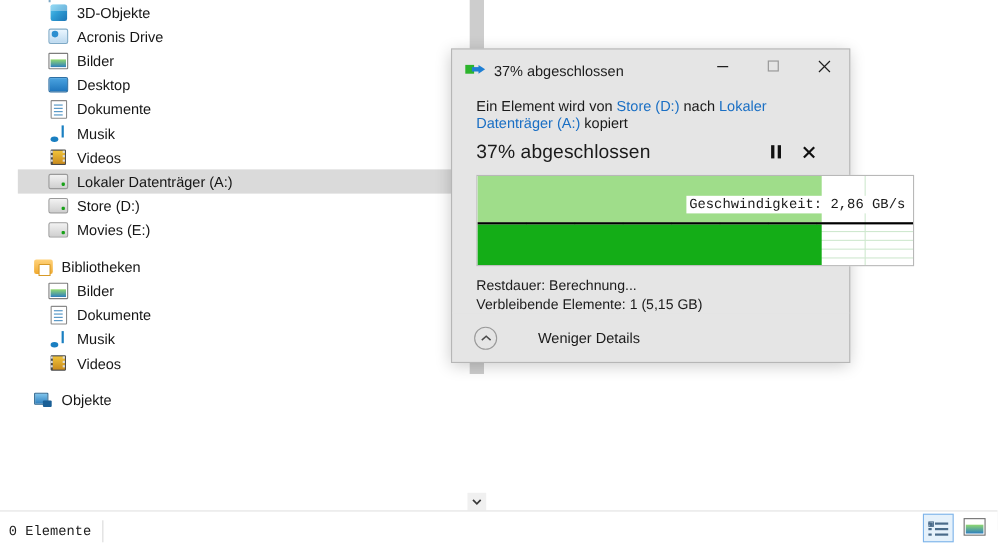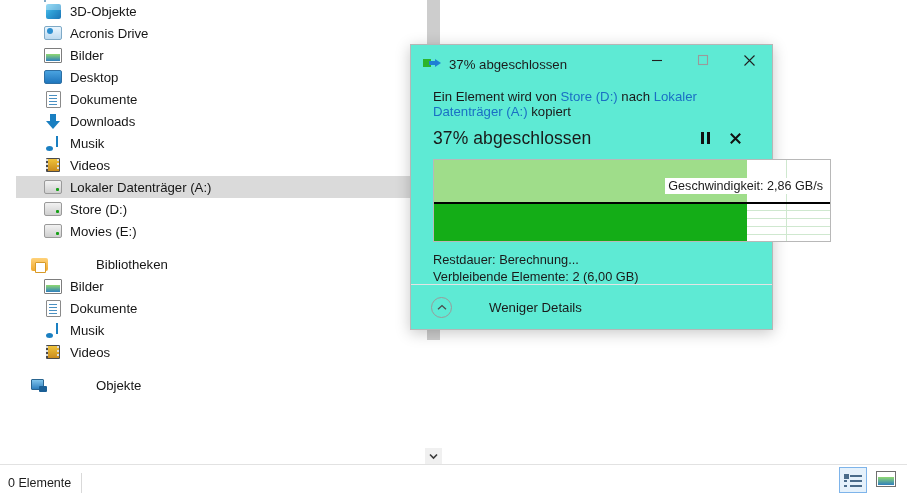--- a/index.html
+++ b/index.html
@@ -26,21 +26,21 @@
     white-space: nowrap;
     padding-left: 28px;
   }
   .nav-item.sel { background: #dadada; }
   .nav-item .ico {
     width: 18px; height: 18px; margin-right: 8px;
     display: inline-flex; align-items: center; justify-content: center;
     flex: 0 0 18px;
   }
   .nav-item.lvl2 { padding-left: 28px; }
-  .nav-item.lvl1 { padding-left: 14px; gap: 40px; }
+  .nav-item.lvl1 { padding-left: 14px; }
   .nav-label { position: relative; top: 0px; }
   .nav-gap { height: 11px; }
 
   
   .cut-row {
     position:absolute; left:28px; top:-12px; width:60px; height:14px;
     overflow:hidden;
   }
 
   
@@ -92,38 +92,38 @@
   }
   .hscroll .btn{position:absolute;top:0;width:17px;height:17px;display:flex;align-items:center;justify-content:center;color:#5a5a5a;font-size:10px;}
   .hscroll .btn.l{left:0;}
   .hscroll .btn.r{right:0;}
   .hscroll .thumb{position:absolute;left:24px;top:2px;width:340px;height:13px;background:#cdcdcd;}
 
   
   .statusbar{
     position:absolute; left:0; bottom:0; width:907px; height:36px;
     background:#ffffff; border-top:1px solid #e2e2e2;
-    display:flex; align-items:center;
+    display:flex; align-items:center;font-family:Liberation Mono, monospace;
   }
   .status-text{ font-size:12.5px; color:#1c1c1c; margin-left:8px; }
   .status-sep{ width:1px;height:20px;background:#d9d9d9; margin-left:10px;}
   .view-btns{ position:absolute; right:8px; top:2px; display:flex; gap:6px; }
   .view-btn{ width:26px;height:24px; display:flex;align-items:center;justify-content:center; }
   .view-btn.active{ border:1px solid #7eb4ea; background:#e5f1fb; }
   .vb-details{ width:18px;height:14px;position:relative;}
   .vb-details:before{content:"";position:absolute;left:0;top:1px;width:3px;height:3px;border:1px solid #4a6b8a;box-shadow:0 5px 0 0 #4a6b8a inset;}
   .vb-details i{position:absolute;left:6px;top:2px;width:12px;height:1.5px;background:#4a6b8a;box-shadow:0 5px 0 #4a6b8a,0 10px 0 #4a6b8a;}
   .vb-details u{position:absolute;left:0;top:2px;width:3px;height:1.5px;background:#4a6b8a;box-shadow:0 5px 0 #4a6b8a,0 10px 0 #4a6b8a;}
   .vb-thumb{ width:18px;height:14px;border:1px solid #6f6f6f;background:#fff;position:relative;}
   .vb-thumb:after{content:"";position:absolute;left:1px;right:1px;bottom:1px;height:8px;background:linear-gradient(#8fd870,#2f7fbe);}
 
   
   .dialog{
     position:absolute; left:410px; top:44px; width:363px; height:286px;
-    background:#5eead4;
+    background:#e5e5e5;
     border:1px solid #b6b6b6;
     box-shadow:0 3px 14px rgba(0,0,0,.22);
     box-sizing:border-box;
   }
   .dlg-title{
     height:38px; display:flex; align-items:center;
     padding-left:12px;
   }
   .dlg-icon{ width:18px;height:16px;position:relative;margin-right:8px;flex:0 0 18px;}
   .dlg-icon .sq{position:absolute;left:0;top:3px;width:8px;height:8px;background:#2cb42c;}
@@ -139,21 +139,21 @@
   .dlg-line1 .lnk{ color:#1a6fc4; }
   .dlg-row2{ display:flex; align-items:center; margin-top:7px; }
   .dlg-pct{ font-size:17.5px; color:#1a1a1a; flex:1; letter-spacing:.1px;}
   .icon-btn{ width:30px;height:24px; display:flex;align-items:center;justify-content:center; color:#1a1a1a; }
   .pause-glyph{ width:9px;height:12px;position:relative;}
   .pause-glyph:before,.pause-glyph:after{content:"";position:absolute;top:0;width:3px;height:12px;background:#111;}
   .pause-glyph:before{left:0;}
   .pause-glyph:after{right:0;}
 
   
-  .graph-wrap{ margin-top:9px; position:relative; }
+  .graph-wrap{ margin-top:9px; position:relative;font-family:Liberation Mono, monospace; }
   .graph{
     position:relative; width:398px; height:83px;
     border:1px solid #b8b8b8; background:#ffffff; box-sizing:border-box;
     overflow:hidden;
   }
   .grid-v{ position:absolute; top:0; bottom:0; width:1px; background:#cfe8cf; }
   .grid-h{ position:absolute; left:0; right:0; height:1px; background:#cfe8cf; }
   .fill-top{ position:absolute; left:0; top:0; width:180px; height:42px; background:#9fdd8a; }
   .fill-bot{ position:absolute; left:0; top:44px; width:180px; bottom:0; background:#14ad17; }
   .axis{ position:absolute; left:0; right:0; top:42px; height:2px; background:#000000; }
@@ -211,26 +211,20 @@
           <span class="ico">
             <span class="ic-desktop"></span>
           </span>
           <span class="nav-label">Desktop</span>
         </div>
         <div class="nav-item lvl2">
           <span class="ico">
             <span class="ic-doc"></span>
           </span>
           <span class="nav-label">Dokumente</span>
-        </div>
-        <div class="nav-item lvl2">
-          <span class="ico">
-            <span class="ic-dl"></span>
-          </span>
-          <span class="nav-label">Downloads</span>
         </div>
         <div class="nav-item lvl2">
           <span class="ico">
             <span class="ic-music"></span>
           </span>
           <span class="nav-label">Musik</span>
         </div>
         <div class="nav-item lvl2">
           <span class="ico">
             <span class="ic-video"></span>
@@ -411,21 +405,21 @@
           <div class="fill-top" style="width: 313px; background: rgb(159, 221, 138);"></div>
           <div class="fill-bot" style="width: 313px; background: rgb(20, 173, 23);"></div>
           <div class="axis" style="background: rgb(0, 0, 0);"></div>
 
           <div class="speed-label">Geschwindigkeit: 2,86 GB/s</div>
         </div>
       </div>
 
       <div class="details">
         <div>Restdauer:  Berechnung...</div>
-        <div>Verbleibende Elemente:  2 (6,00 GB)</div>
+        <div>Verbleibende Elemente:  1 (5,15 GB)</div>
       </div>
     </div>
 
     <div class="dlg-sep"></div>
     <div class="dlg-footer">
       <span class="chev-circle">
         <svg width="10" height="7" viewBox="0 0 10 7">
             <path d="M1 5.2 L5 1.6 L9 5.2" stroke="#4a4a4a" stroke-width="1.3" fill="none"></path>
           </svg>
       </span>

